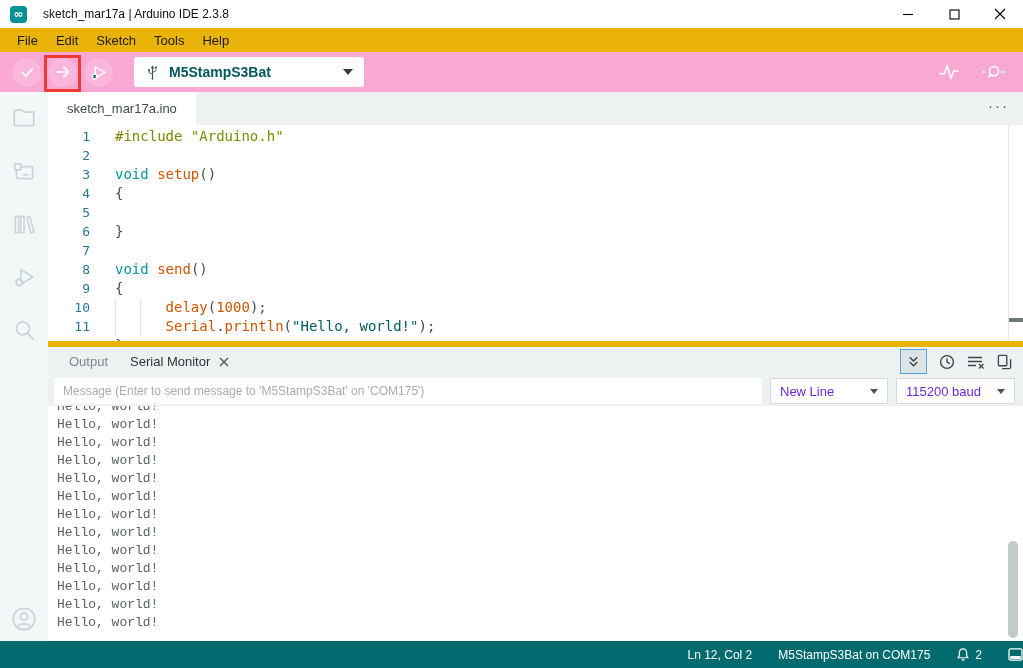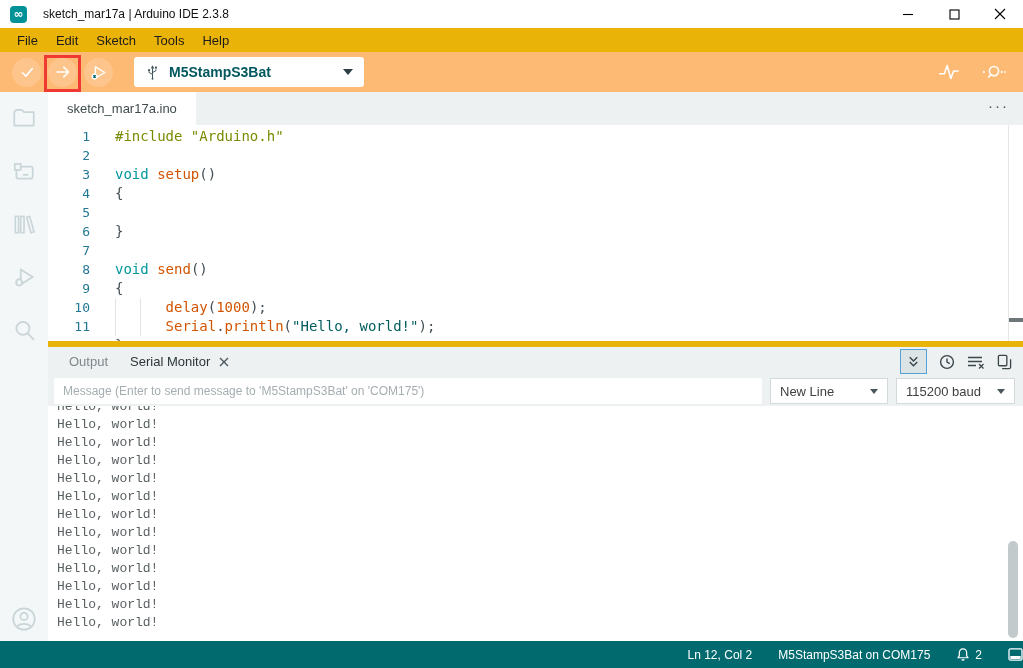--- a/index.html
+++ b/index.html
@@ -11,21 +11,21 @@
   .logo{width:17px;height:17px;border-radius:4px;background:#009297;color:#fff;display:flex;align-items:center;justify-content:center;font-size:12px;font-weight:bold;font-family:"DejaVu Sans",sans-serif}
   .wtitle{font-size:12px;color:#111;margin-left:16px}
   .wincontrols{margin-left:auto;display:flex;height:100%}
   .wc{width:46px;height:100%;display:flex;align-items:center;justify-content:center}
 
   
   .menubar{height:24px;display:flex;align-items:center;padding-left:8px;background:#eab308}
   .menu-item{font-size:13px;color:#1c1c1c;padding:2px 9px}
 
   
-  .toolbar{height:40px;background:#fdba74;display:flex;align-items:center;padding-left:12px;position:relative}
+  .toolbar{height:40px;background:#f9a8d4;display:flex;align-items:center;padding-left:12px;position:relative}
   .tbtn{width:29px;height:29px;border-radius:50%;background:rgba(255,255,255,.17);display:flex;align-items:center;justify-content:center;margin-right:7px;flex:none}
   .annotation{position:absolute;left:44px;top:3px;width:37px;height:37px;border:3px solid #ef3a34;z-index:6;pointer-events:none}
   .board{margin-left:14px;width:230px;height:30px;background:#fff;border-radius:3px;display:flex;align-items:center;padding:0 11px;gap:9px}
   .board-label{font-size:14px;font-weight:bold;color:#00575e;flex:1}
   .tb-right{margin-left:auto;display:flex;align-items:center;gap:20px;padding-right:16px}
 
   
   .workspace{position:absolute;top:92px;bottom:27px;left:0;right:0;display:flex}
   .sidebar{width:48px;background:#f4f7f7;display:flex;flex-direction:column;align-items:center;padding-top:13px;gap:27px;flex:none}
   .sb-acct{margin-top:auto;margin-bottom:8px}
@@ -49,21 +49,21 @@
   
   .panel{flex:1;display:flex;flex-direction:column;border-top:6px solid #eab308;min-height:0}
   .panel-header{height:29px;background:#edf1f2;display:flex;align-items:center;padding-left:10px;flex:none}
   .ptab{font-size:13px;padding:0 11px;color:#7d888b;display:flex;align-items:center;gap:9px}
   .ptab.active{color:#2c3639}
   .picons{margin-left:auto;display:flex;align-items:center;gap:12px;padding-right:11px}
   .autoscroll{width:27px;height:25px;background:#dde4e5;border:1px solid #54a3d6;display:flex;align-items:center;justify-content:center}
   .input-row{height:30px;background:#edf1f2;display:flex;align-items:center;padding:0 8px 0 6px;gap:8px;flex:none}
   .msg-input{flex:1;height:26px;border:none;border-radius:2px;padding:0 9px;font-size:12px;color:#333;outline:none;font-family:"Liberation Sans",sans-serif}
   .msg-input::placeholder{color:#a6aeb1}
-  .dropdown{width:118px;height:26px;background:#fff;border:1px solid #d2dadc;border-radius:0;display:flex;align-items:center;padding:0 9px;font-size:13px;color:#404040;flex:none}
+  .dropdown{width:118px;height:26px;background:#fff;border:1px solid #d2dadc;border-radius:0;display:flex;align-items:center;padding:0 9px;font-size:13px;color:#6d28d9;flex:none}
   .dd-caret{margin-left:auto}
 
   
   .serial-output{flex:1;background:#fff;overflow:hidden;position:relative;padding-left:9px;font-family:Liberation Mono, monospace;font-size:13px;line-height:18px;color:#5a6163}
   .serial-inner{margin-top:-8px}
   .sline{height:18px;white-space:pre}
   .scroll-thumb{position:absolute;right:5px;top:135px;width:10px;height:97px;background:#c3cacc;border-radius:5px}
 
   
   .statusbar{position:absolute;left:0;right:0;bottom:0;height:27px;background:#006a6e;display:flex;align-items:center;justify-content:flex-end;gap:26px;color:#fff;font-size:12px}

